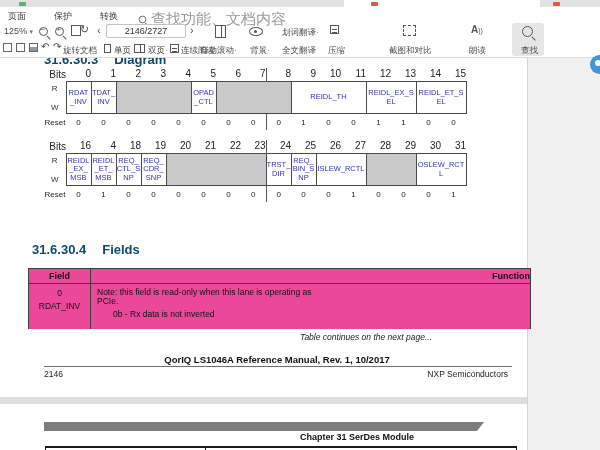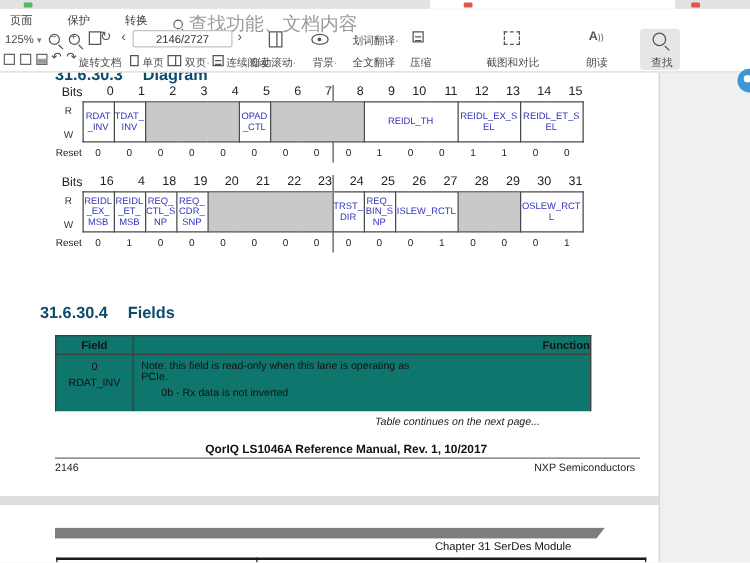--- a/index.html
+++ b/index.html
@@ -61,39 +61,39 @@
   .fieldrow td { height:32px; }
   .resetrow td { height:16px; font-size:8px; color:#222; vertical-align:middle; padding-top:2px; }
   .lblcol { font-size:7.5px; color:#333; }
   .rwflex { display:flex; flex-direction:column; justify-content:space-between; height:28px; align-items:center; font-size:8px; color:#333; }
   .fcell { border:1px solid #4a4a4a; font-size:7.5px; line-height:8.5px; word-break:break-all; vertical-align:middle; }
   .fcell.named { color:var(--link-blue); background:#fff; }
   .fcell.res { background:var(--res-gray); }
   .bytediv { border-left:1px solid #555; }
 
   
-  .ftbl { position:absolute; left:44px; top:268px; width:429px; border:1.2px solid #3d3d3d; border-bottom:none; z-index:2; background:#0f766e; }
+  .ftbl { position:absolute; left:28px; top:268px; width:503px; border:1.2px solid #3d3d3d; border-bottom:none; z-index:2; background:#ec4899; }
   .fhead { display:flex; border-bottom:1px solid #3d3d3d; height:15px; font-weight:bold; font-size:9px; color:#111; }
   .fhead .c1 { width:62px; border-right:1px solid #3d3d3d; text-align:center; line-height:14px; }
   .fhead .c2 { flex:1; text-align:right; line-height:14px; }
   .fbody { display:flex; height:45px; }
   .fbody .c1 { width:62px; border-right:1px solid #3d3d3d; text-align:center; font-size:8.5px; color:#111; padding-top:3px; line-height:13px; }
   .fbody .c2 { flex:1; padding:2px 3px 0 4px; font-size:8.5px; color:#111; }
   .funcline { line-height:10px; }
   .notebox { width:234px; border:1px solid var(--note-red); padding:1.5px 3px; margin:0 0 1px -1px; line-height:9.5px; }
   .valline { padding-left:18px; line-height:10px; }
   .tcont { font-style:italic; font-size:8.5px; color:#222; }
 
   .footer-title { font-weight:bold; font-size:9.5px; color:#111; text-align:center; width:466px; }
   .footer-rule { height:1px; background:#6f6f6f; width:468px; }
   .footer-small { font-size:8.5px; color:#222; }
 
   .chapbar { position:absolute; left:44px; top:422px; width:440px; height:9px; background:#7d7d7d; z-index:2;
              clip-path:polygon(0 0, 100% 0, calc(100% - 7px) 100%, 0 100%); }
-  .chaptext { position:absolute; left:300px; top:432px; width:205px; text-align:center; font-weight:normal; font-size:9px; color:#111; z-index:2; }
+  .chaptext { position:absolute; left:300px; top:432px; width:205px; text-align:left; font-weight:bold; font-size:9px; color:#111; z-index:2; }
   .p2line { position:absolute; left:45px; top:446px; width:472px; height:2px; background:#1c1c1c; z-index:2; }
   .p2tick { position:absolute; top:446px; width:1px; height:4px; background:#1c1c1c; z-index:2; }
 </style>
 </head>
 <body>
 
 <div id="app">
 
   <div class="tabstrip">
     <div class="seg-active"></div>

